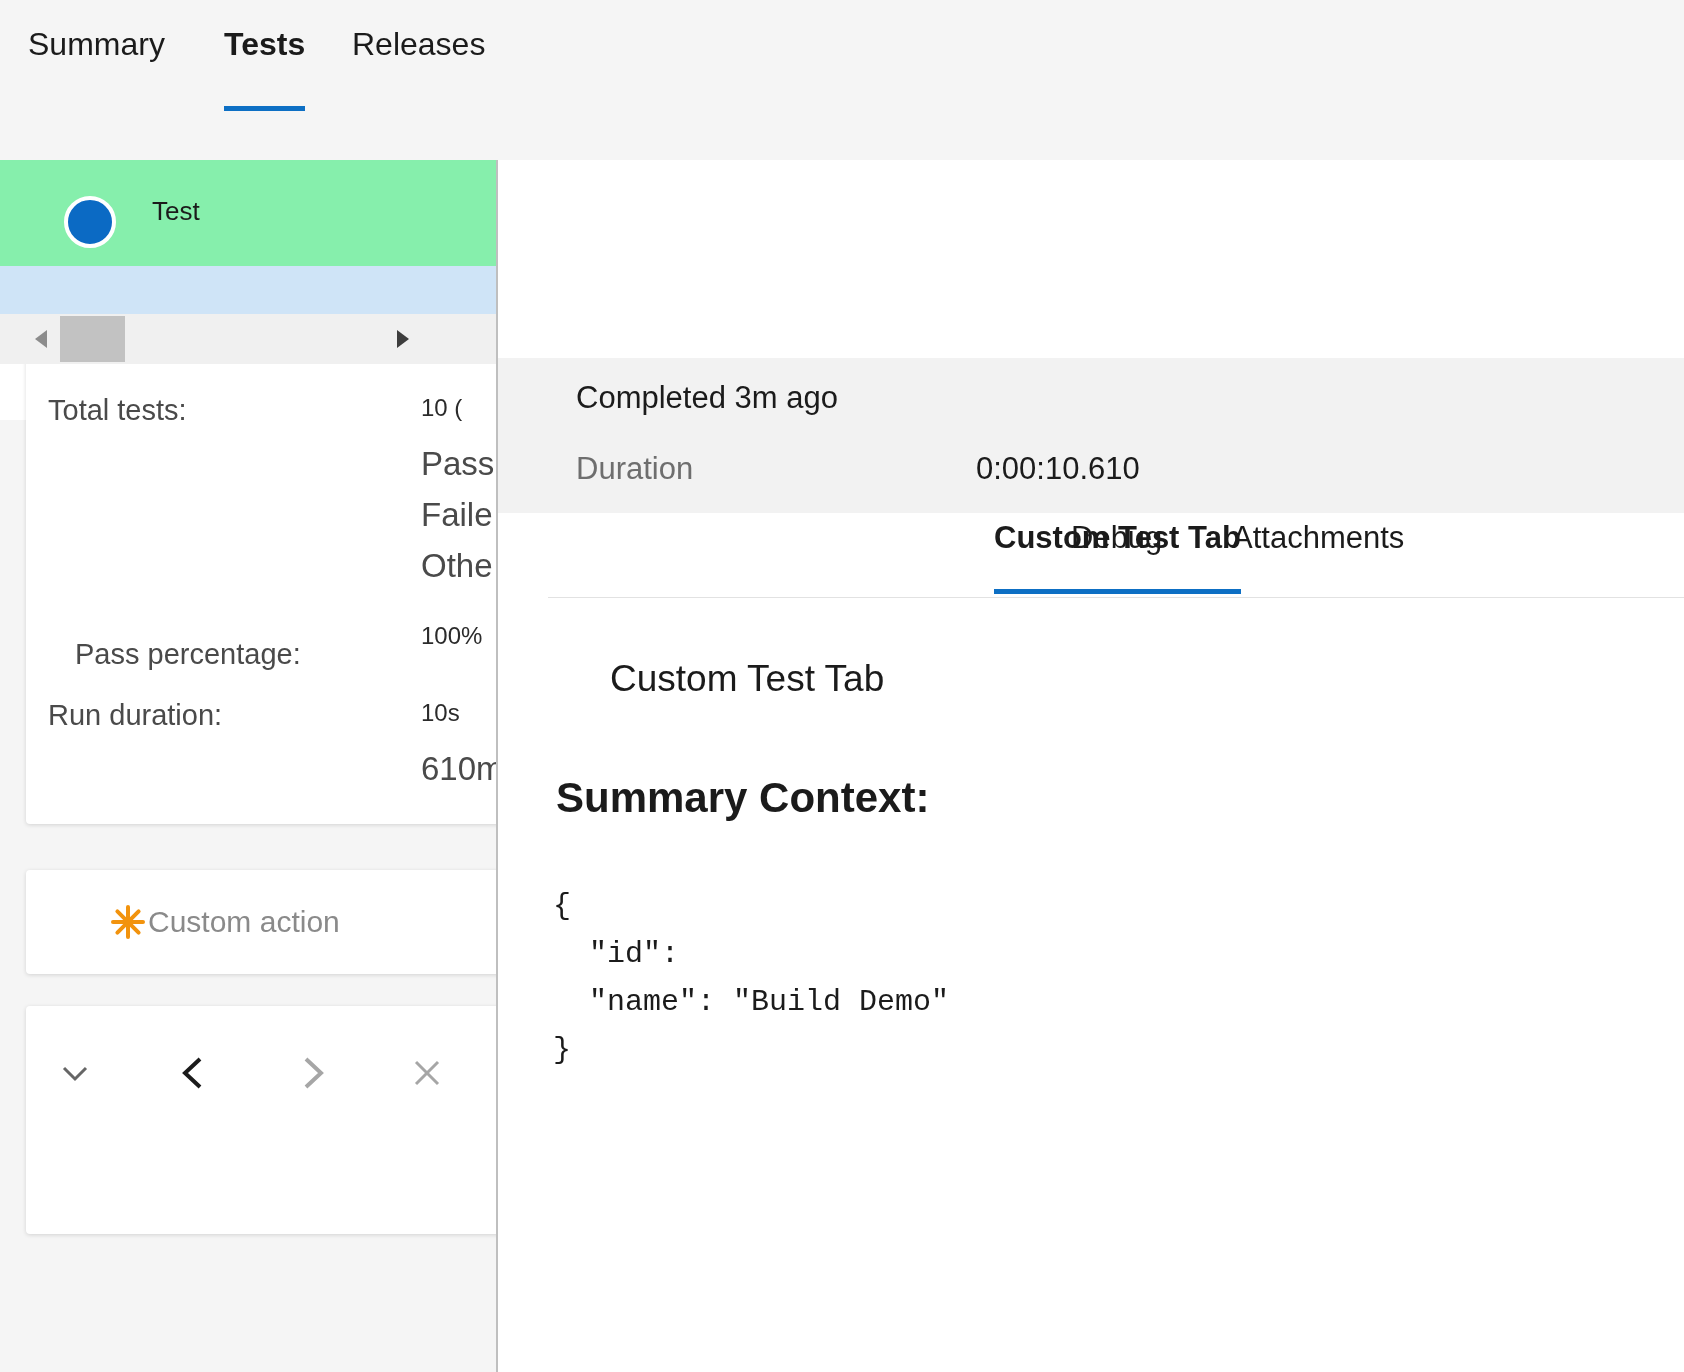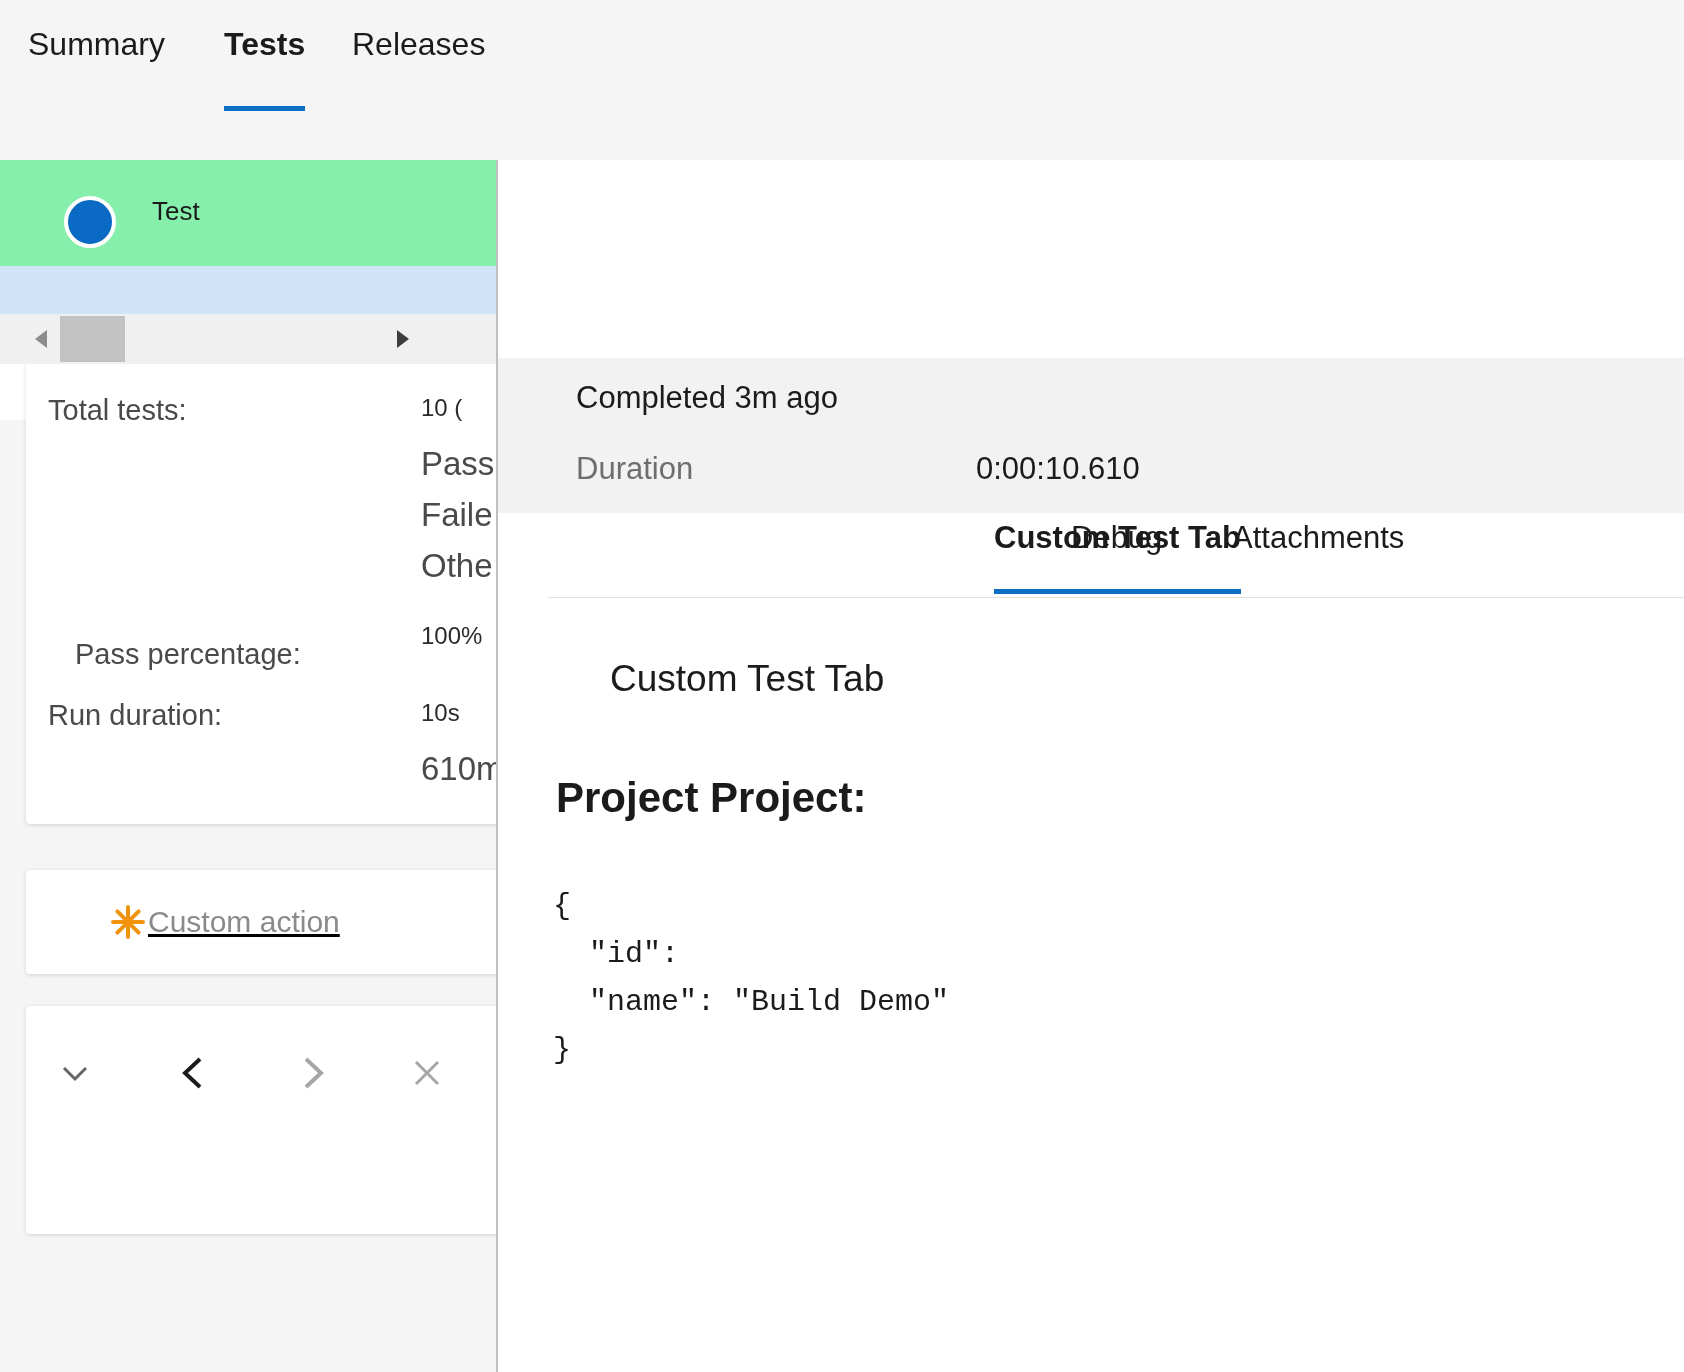--- a/index.html
+++ b/index.html
@@ -115,21 +115,20 @@
     height: 104px;
     display: flex;
     align-items: center;
     justify-content: flex-start;
     cursor: pointer;
   }
   #custom-action-inner {
     display: flex;
     align-items: center;
     margin-left: 84px;
-    text-decoration: underline;
   }
   #custom-action-icon {
     width: 36px; height: 36px;
     position: relative;
     margin-right: 2px;
   }
   #custom-action-icon svg { display: block; }
   #custom-action-label {
     font-size: 30px;
     color: #8a8a8a;
@@ -435,20 +434,20 @@
     </div>
     <div class="detail-tab active" style="left:496px;">
       <span>Custom Test Tab</span>
       <span class="dtab-underline"></span>
     </div>
   </div>
   <div id="detail-tabs-divider"></div>
 
   <div id="detail-body">
     <div id="content-heading">Custom Test Tab</div>
-    <div id="section-heading">Project Project:</div>
+    <div id="section-heading">Summary Context:</div>
     <pre id="code-block">{
   "id":
   "name": "Build Demo"
 }</pre>
   </div>
 
 </div>
 
 </body></html>

